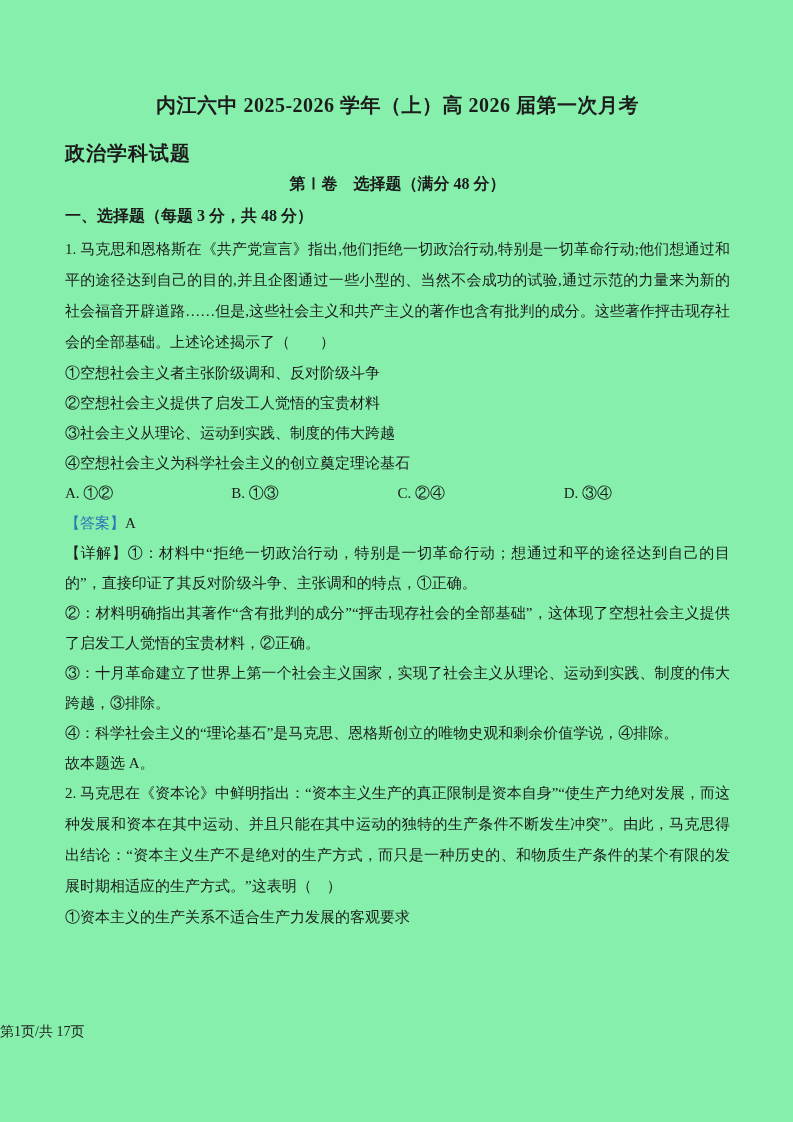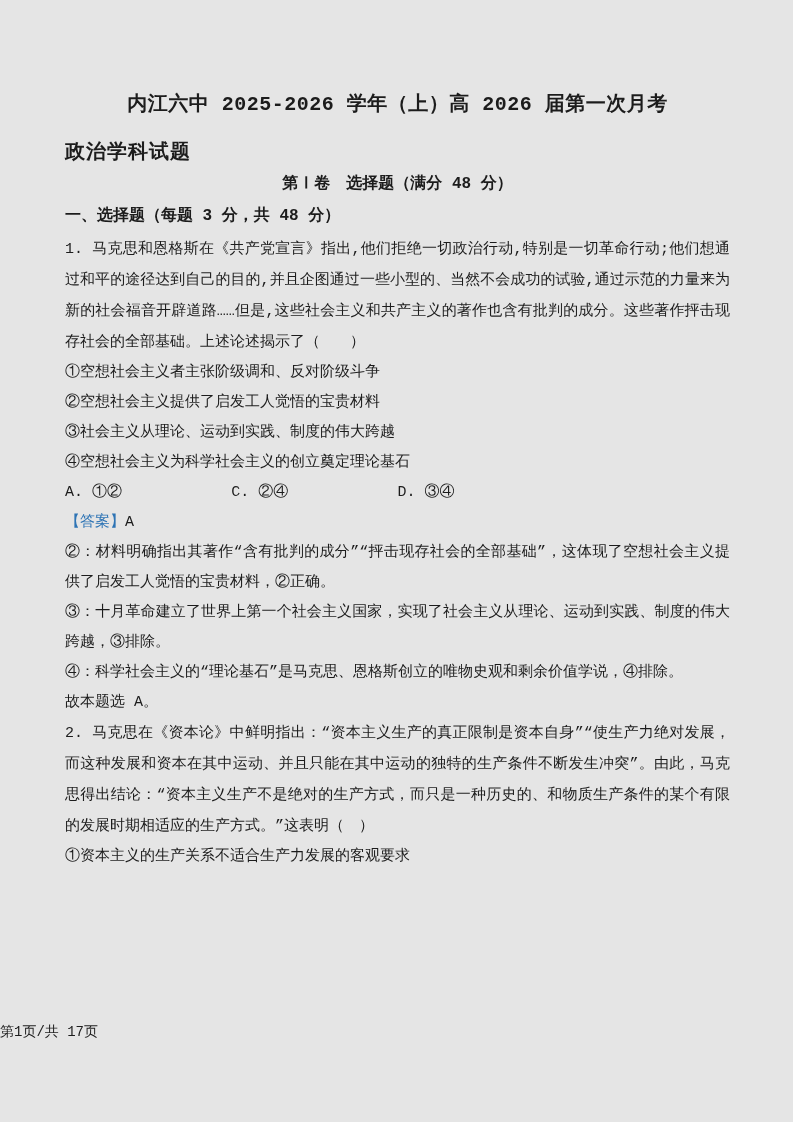--- a/index.html
+++ b/index.html
@@ -4,23 +4,23 @@
 <style>
   html, body {
     margin: 0;
     padding: 0;
     background: #ffffff;
   }
   .page {
     position: relative;
     width: 793px;
     height: 1122px;
-    background: #e5e5e5;
+    background: #86efac;
     overflow: hidden;
-    font-family: Liberation Mono, monospace;
+    font-family: Liberation Serif, serif;
     color: #1c1c1c;
   }
   .content {
     padding: 0 63px 0 65px;
   }
   .doc-title {
     margin: 90px 0 0 0;
     font-size: 20px;
     line-height: 30px;
     font-weight: bold;
@@ -108,27 +108,29 @@
 
       <div class="statements">
         <div>①空想社会主义者主张阶级调和、反对阶级斗争</div>
         <div>②空想社会主义提供了启发工人觉悟的宝贵材料</div>
         <div>③社会主义从理论、运动到实践、制度的伟大跨越</div>
         <div>④空想社会主义为科学社会主义的创立奠定理论基石</div>
       </div>
 
       <div class="options-row">
         <span>A. ①②</span>
+        <span>B. ①③</span>
         <span>C. ②④</span>
         <span>D. ③④</span>
       </div>
 
       <p class="flow"><span class="label-blue">【答案】</span><span>A</span></p>
 
 
+      <p class="flow"><span>【详解】</span><span>①：材料中“拒绝一切政治行动，特别是一切革命行动；想通过和平的途径达到自己的目的”，直接印证了其反对阶级斗争、主张调和的特点，①正确。</span></p>
       <p class="flow">②：材料明确指出其著作“含有批判的成分”“抨击现存社会的全部基础”，这体现了空想社会主义提供了启发工人觉悟的宝贵材料，②正确。</p>
       <p class="flow">③：十月革命建立了世界上第一个社会主义国家，实现了社会主义从理论、运动到实践、制度的伟大跨越，③排除。</p>
       <p class="flow">④：科学社会主义的“理论基石”是马克思、恩格斯创立的唯物史观和剩余价值学说，④排除。</p>
       <p class="flow">故本题选 A。</p>
     </div>
 
     <div class="body-text">
       <p class="flow stem" style="margin-top:0;">2. 马克思在《资本论》中鲜明指出：“资本主义生产的真正限制是资本自身”“使生产力绝对发展，而这种发展和资本在其中运动、并且只能在其中运动的独特的生产条件不断发生冲突”。由此，马克思得出结论：“资本主义生产不是绝对的生产方式，而只是一种历史的、和物质生产条件的某个有限的发展时期相适应的生产方式。”这表明（　）</p>
       <div class="statements">
         <div>①资本主义的生产关系不适合生产力发展的客观要求</div>

